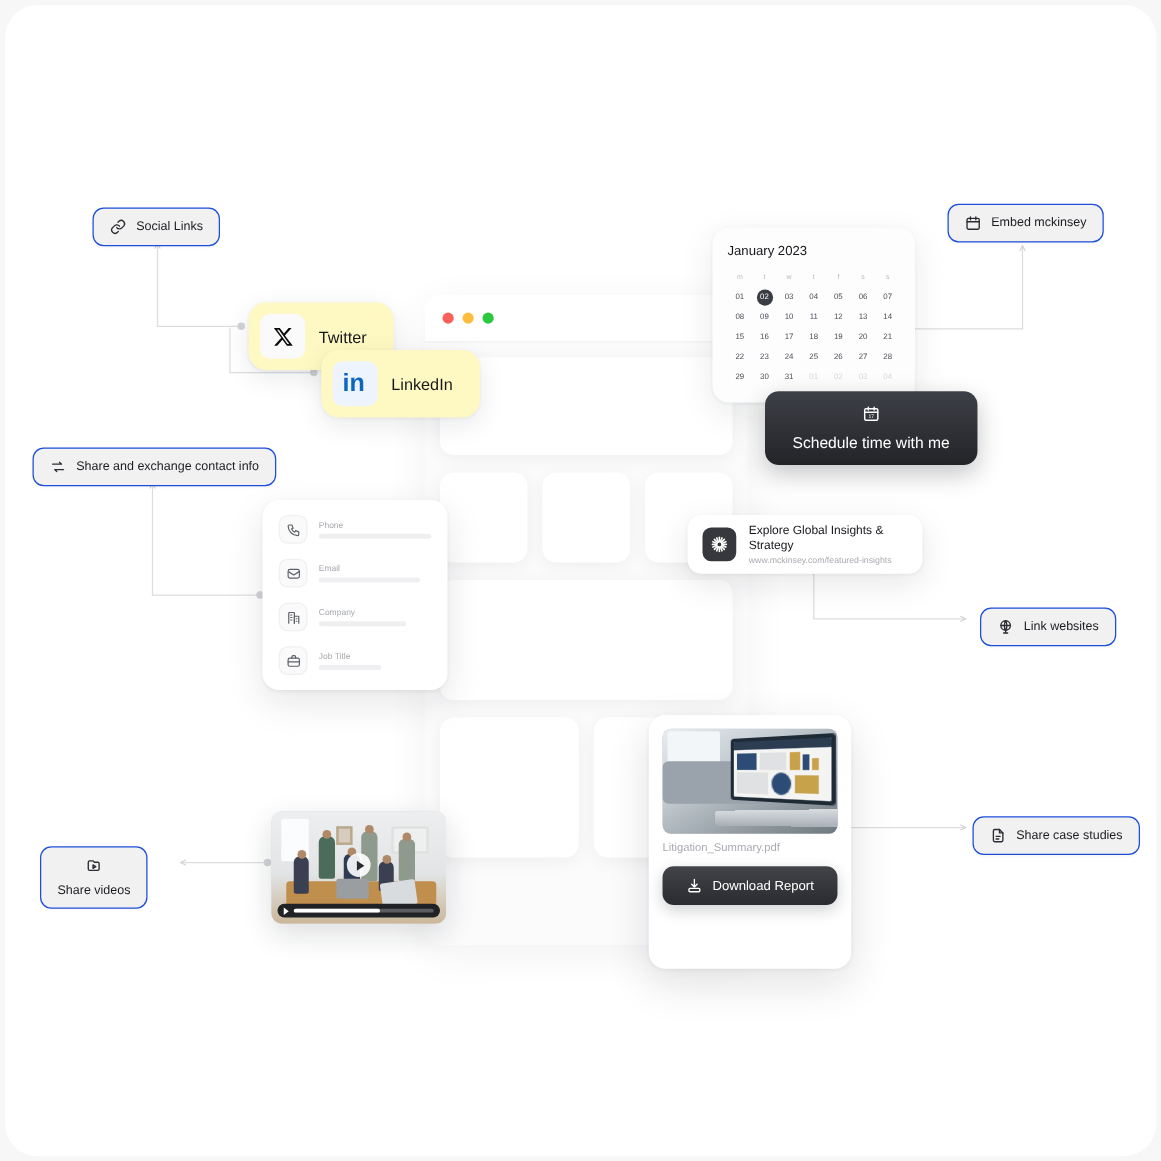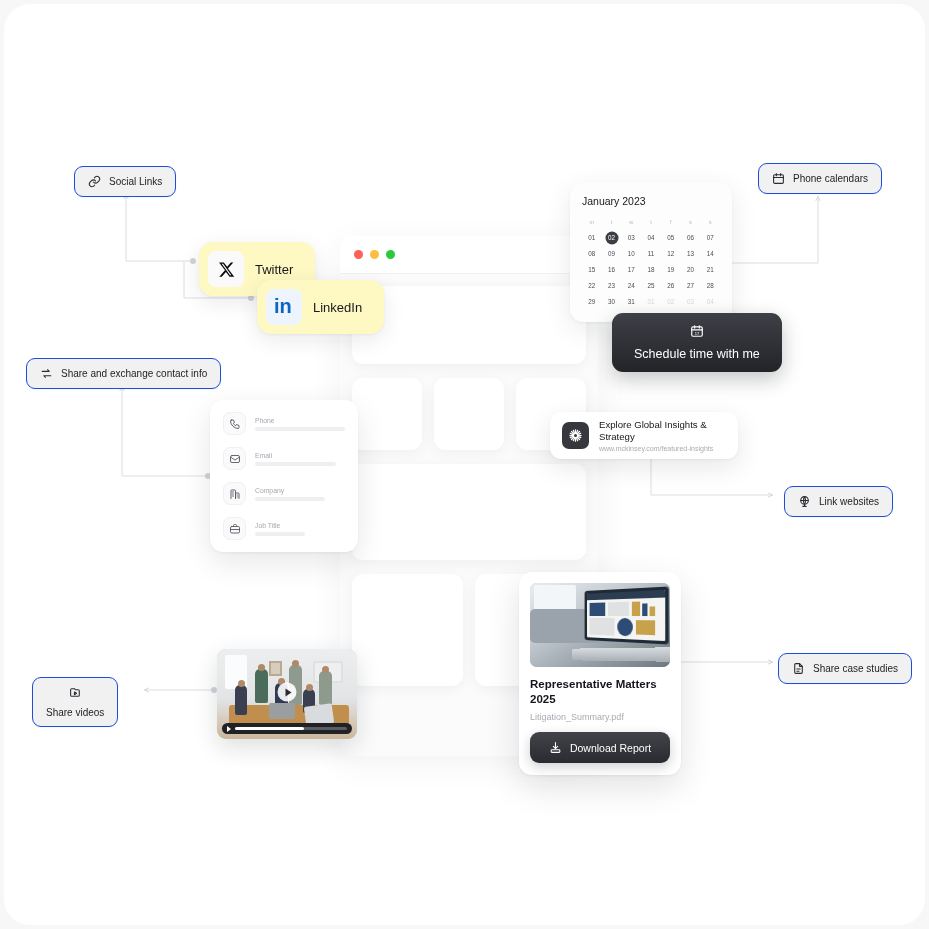--- a/index.html
+++ b/index.html
@@ -337,21 +337,21 @@
         <path d="M14 11a5 5 0 0 0-7.5-.5l-3 3a5 5 0 0 0 7 7l1.7-1.7"></path>
       </svg>
       <span>Social Links</span>
     </div>
 
     <div class="pill" style="left:754px; top:159px;">
       <svg width="13" height="13" viewBox="0 0 24 24" fill="none" stroke="#2b2c31" stroke-width="2" stroke-linecap="round" stroke-linejoin="round">
         <rect x="3" y="5" width="18" height="16" rx="2"></rect>
         <path d="M3 10h18M8 3v4M16 3v4"></path>
       </svg>
-      <span>Phone calendars</span>
+      <span>Embed mckinsey</span>
     </div>
 
     <div class="pill" style="left:22px; top:354px;">
       <svg width="13" height="13" viewBox="0 0 24 24" fill="none" stroke="#2b2c31" stroke-width="2" stroke-linecap="round" stroke-linejoin="round">
         <path d="M4 8h13l-3-3M20 16H7l3 3"></path>
       </svg>
       <span>Share and exchange contact info</span>
     </div>
 
     <div class="pill" style="left:780px; top:482px;">
@@ -575,21 +575,20 @@
             <div class="t-c t-gold" style="left:49px; top:10px; width:8px; height:14px;"></div>
             <div class="t-c t-blue" style="left:59px; top:12px; width:5px; height:12px;"></div>
             <div class="t-c t-gold" style="left:66px; top:15px; width:5px; height:9px;"></div>
             <div class="t-c" style="left:3px; top:26px; width:28px; height:18px;"></div>
             <div class="t-c t-blue" style="left:34px; top:26px; width:16px; height:18px; border-radius:50%;"></div>
             <div class="t-c t-gold" style="left:53px; top:28px; width:18px; height:14px;"></div>
           </div>
         </div>
         <div class="t-base"></div>
       </div>
-      <div class="rtitle">Representative Matters 2025</div>
       <div class="rfile">Litigation_Summary.pdf</div>
       <div class="rbtn">
         <svg width="13" height="13" viewBox="0 0 24 24" fill="none" stroke="#ffffff" stroke-width="2" stroke-linecap="round" stroke-linejoin="round">
           <path d="M12 3v10M8 10l4 4 4-4"></path>
           <rect x="4" y="16" width="16" height="5" rx="1.5"></rect>
         </svg>
         <span>Download Report</span>
       </div>
     </div>
 

